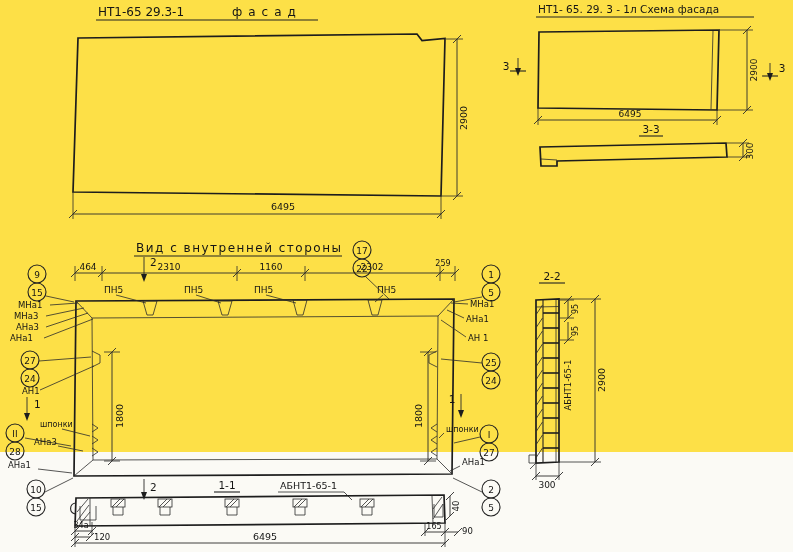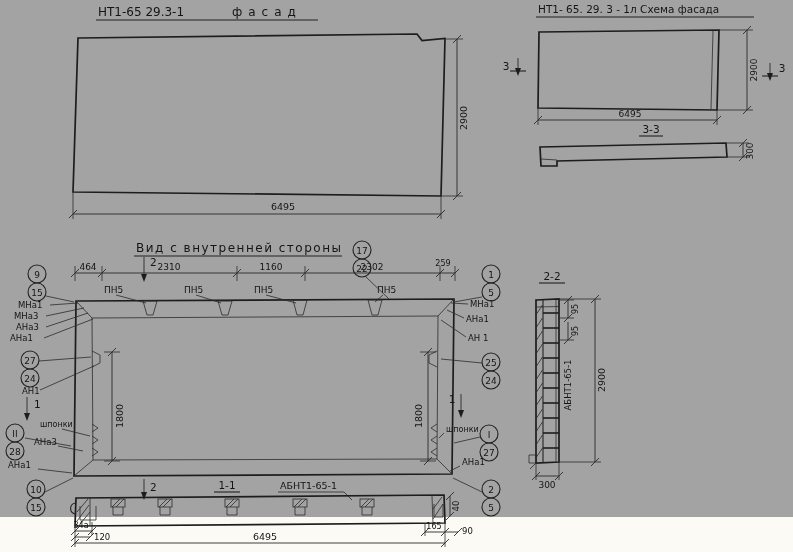--- a/index.html
+++ b/index.html
@@ -1,17 +1,17 @@
 <!DOCTYPE html>
 <html><head>
 <meta charset="utf-8">
 <style>
   html,body{margin:0;padding:0;}
   body{width:793px;height:552px;background:#fbfaf5;overflow:hidden;}
-  .canvas{width:793px;height:517px;position:relative;background:#a3a3a3;}
+  .canvas{width:793px;height:452px;position:relative;background:#fde047;}
   svg{display:block;}
   text{fill:#151515;font-family:"DejaVu Sans",sans-serif;}
   .outl{stroke:#1d1d1d;stroke-width:1.7;fill:none;stroke-linejoin:miter;}
   .med{stroke:#222;stroke-width:1.1;fill:none;}
   .fine{stroke:#2b2b2b;stroke-width:0.8;fill:none;}
   .dimln{stroke:#2b2b2b;stroke-width:0.9;fill:none;}
   .rung{stroke:#1d1d1d;stroke-width:1.6;fill:none;}
   .head{fill:#1d1d1d;stroke:none;}
   .tt{font-size:12px;}
   .ts{font-size:10.5px;}

